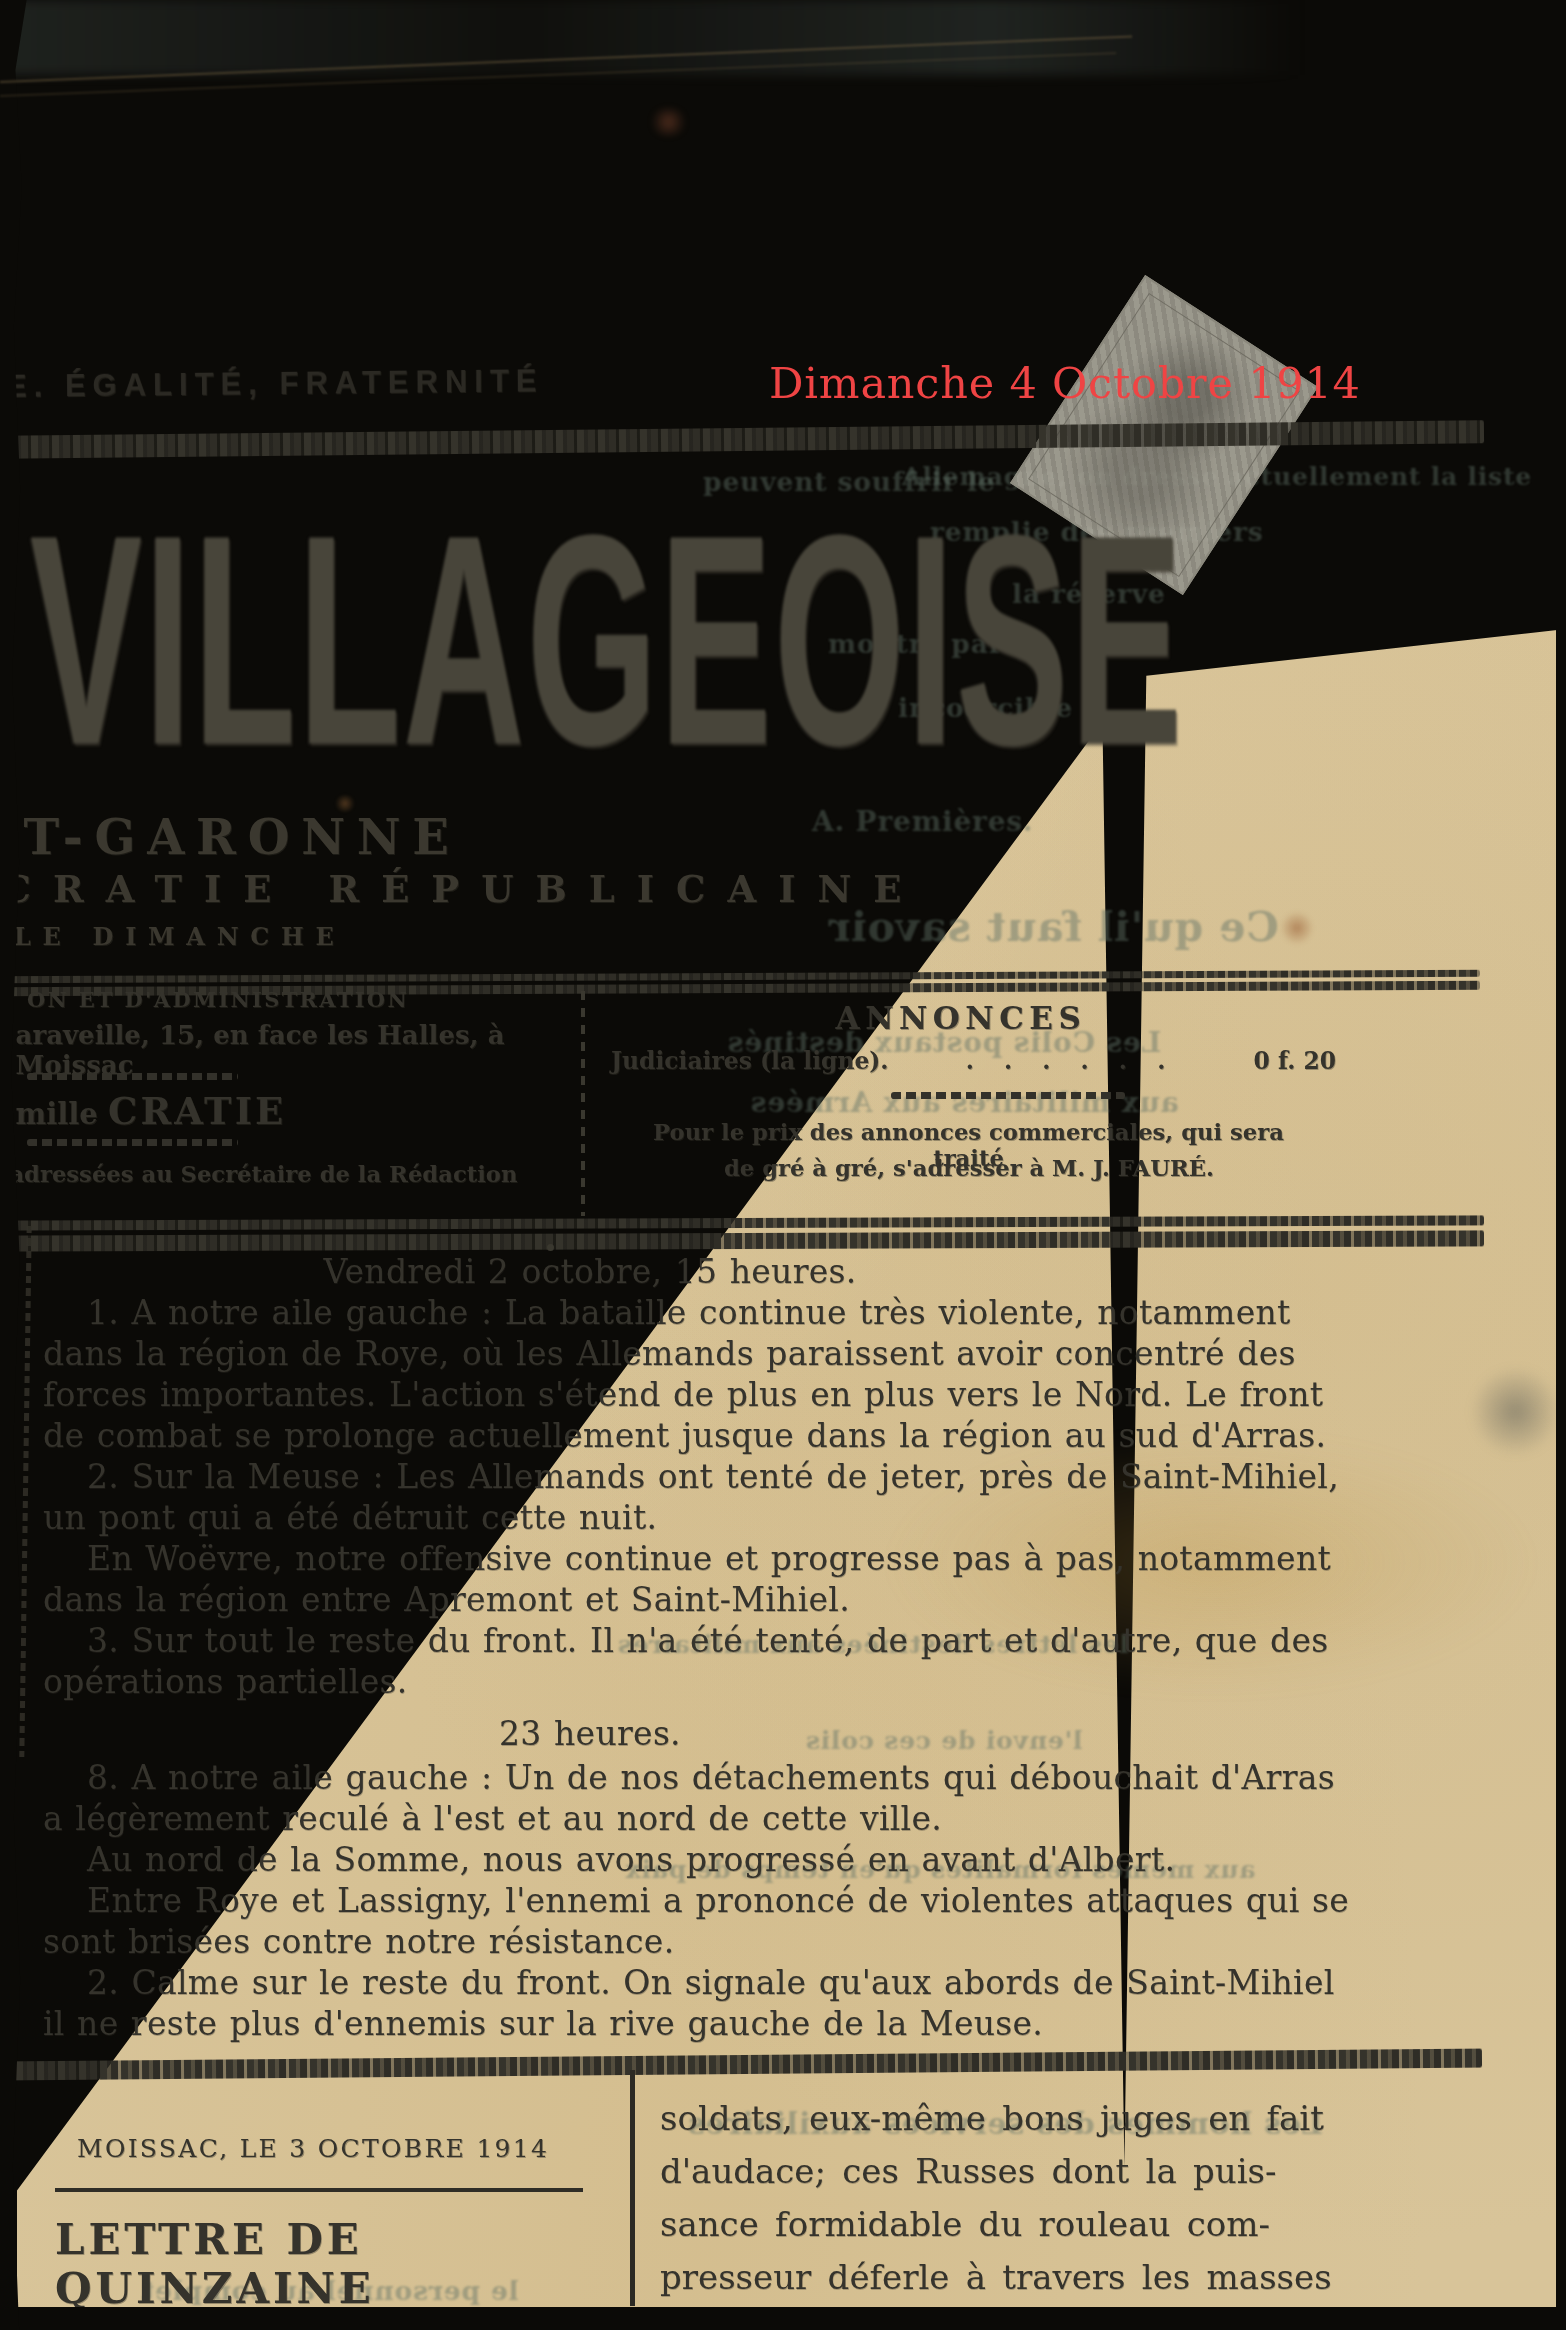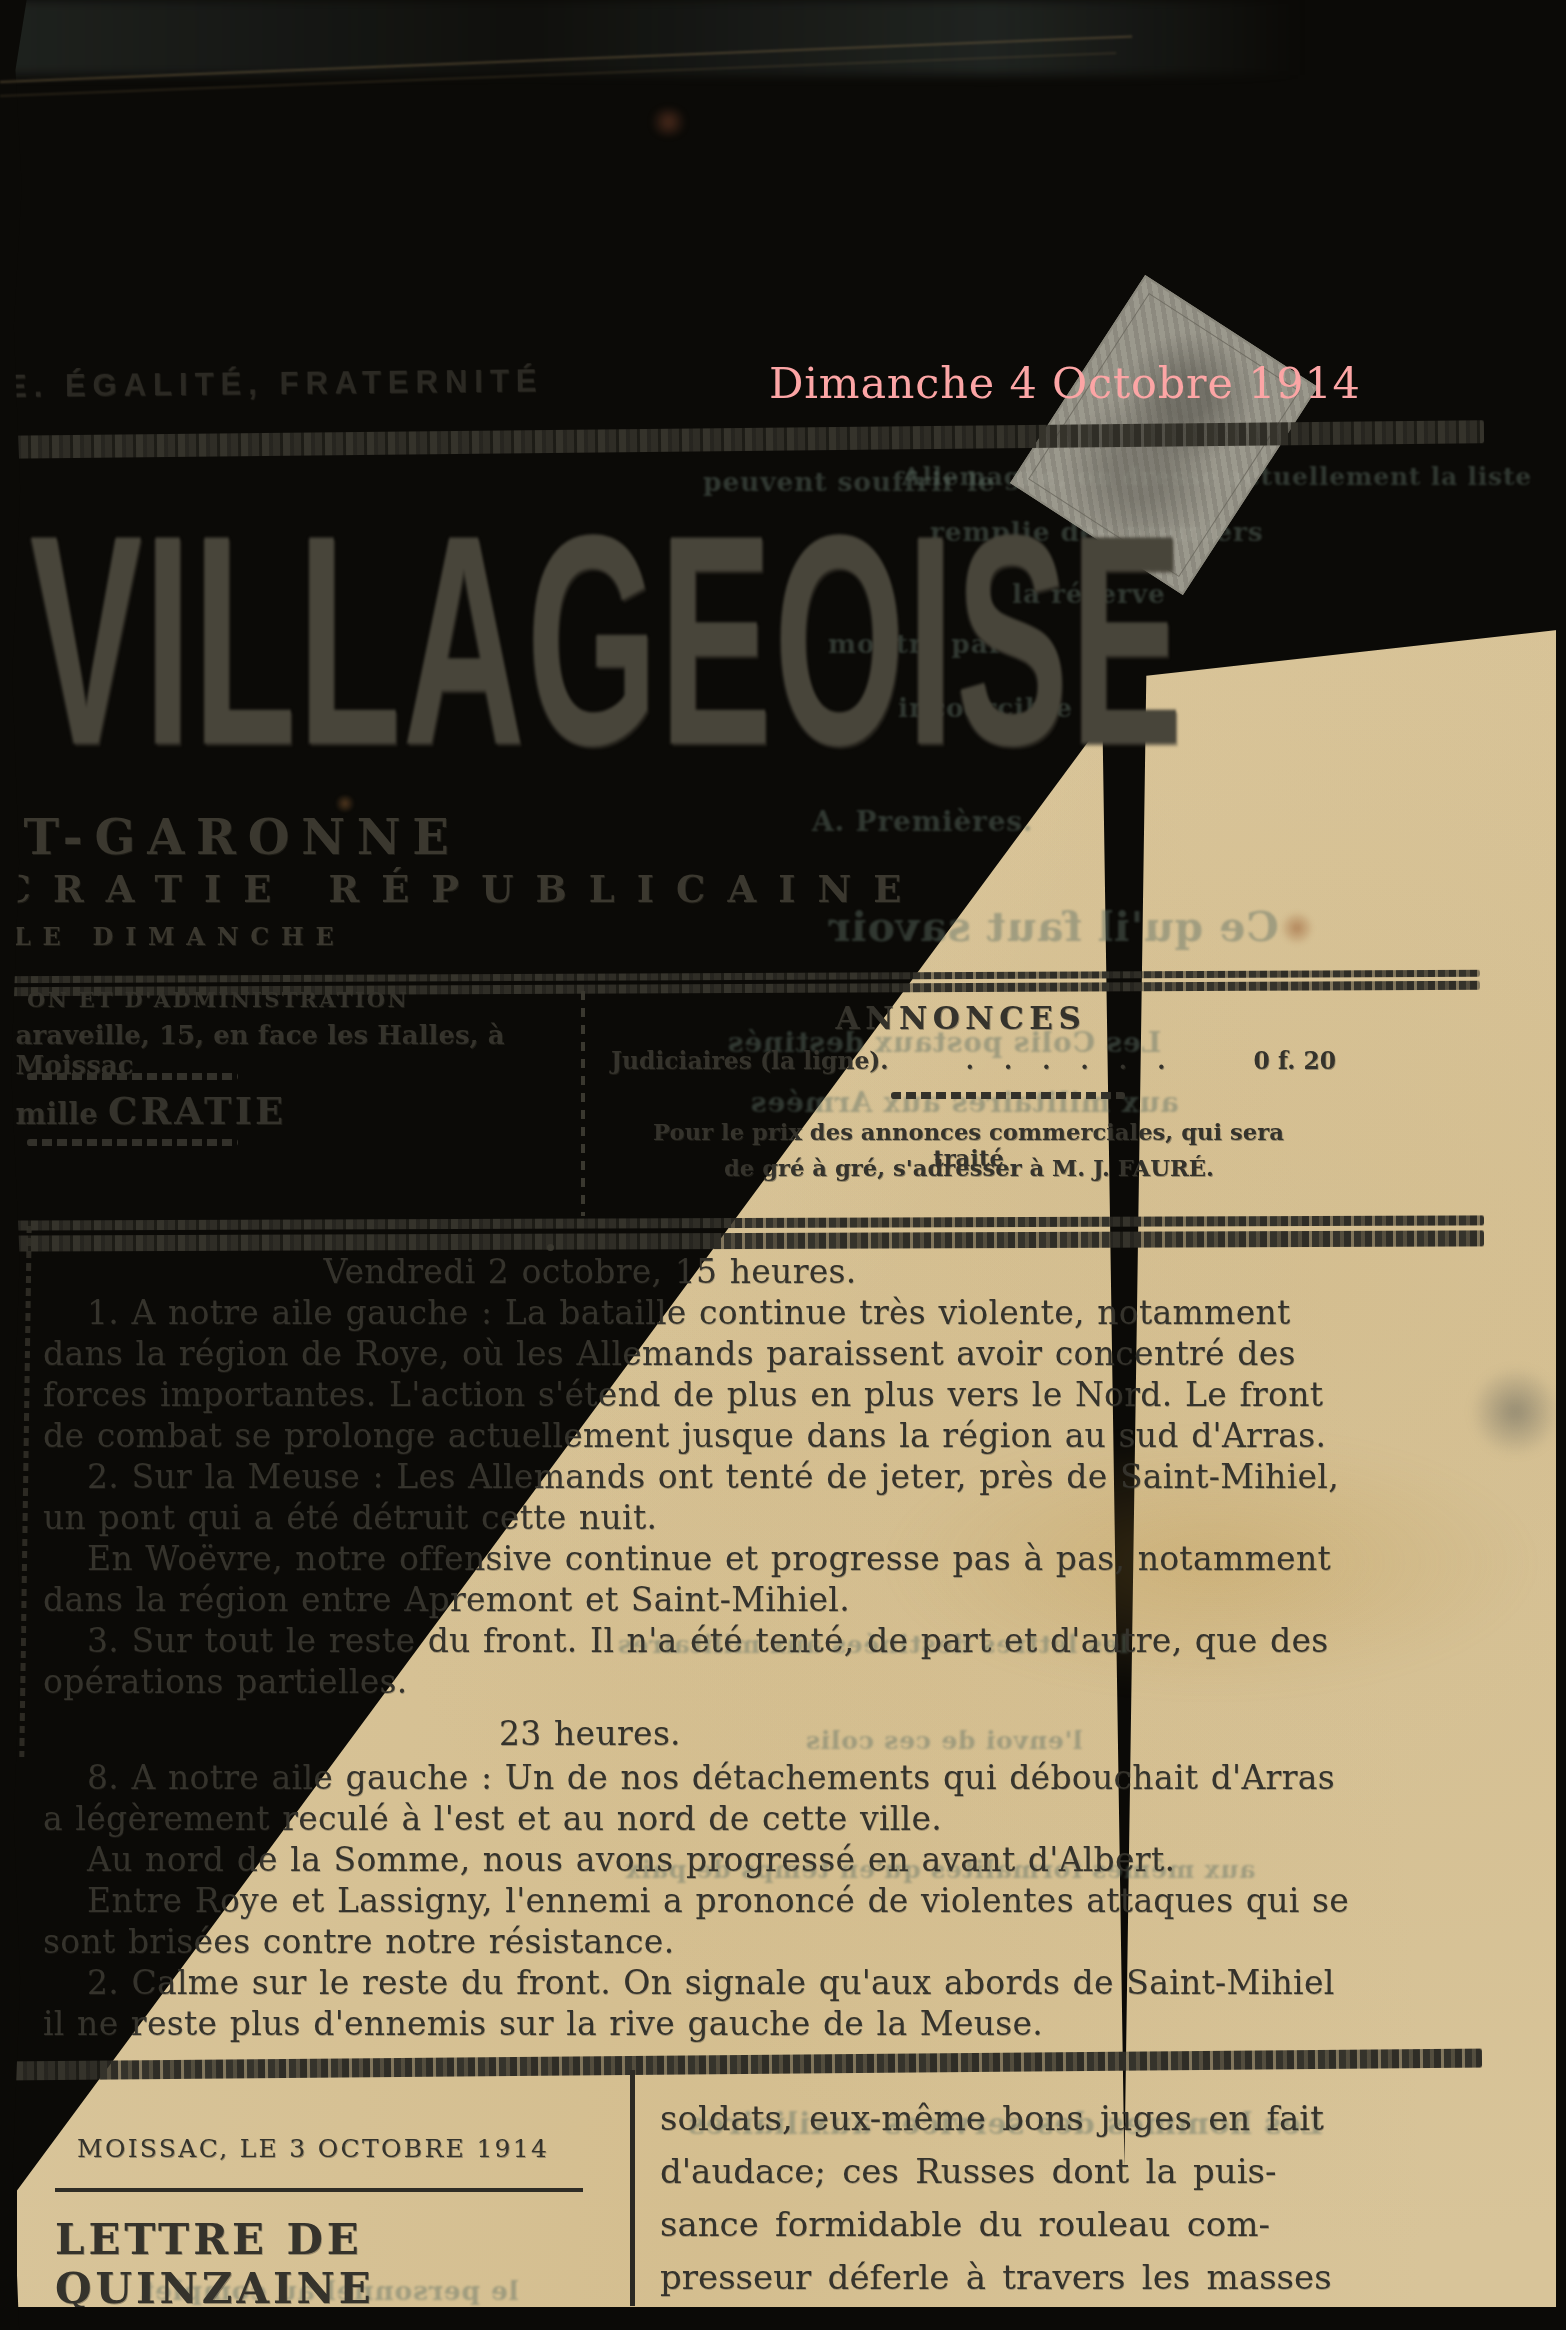--- a/index.html
+++ b/index.html
@@ -51,21 +51,21 @@
   #stamp .stamp-inner{position:absolute;inset:11px;border:1.6px solid rgba(120,118,106,.8);}
   
   .ink{position:absolute;z-index:4;color:#35332c;}
   .distress{filter:blur(0.5px);text-shadow:0.8px 0.8px 0 rgba(58,54,45,.4);}
   .rule{position:absolute;z-index:4;border-radius:2.3px;filter:blur(0.4px);
     background:repeating-linear-gradient(90deg,#2f2d26 0 7px,rgba(47,45,38,.5) 7px 10.2px,#35332b 10.2px 17px,rgba(47,45,38,.78) 17px 21px);}
   .squig{position:absolute;z-index:4;height:7px;border-radius:3.1px;filter:blur(0.5px);
     background:repeating-linear-gradient(90deg,#33312a 0 10.2px,transparent 10.2px 15px);}
   #motto{left:6.2px;top:366px;font-family:"Liberation Sans",sans-serif;font-weight:700;
     font-size:31px;letter-spacing:7px;color:#2b2923;transform:rotate(-.6deg);}
-  #edition-date{left:769px;top:358px;font-size:43px;letter-spacing:0.8px;color:#fca5a5;}
+  #edition-date{left:769px;top:358px;font-size:43px;letter-spacing:0.8px;color:#ef4444;}
   #masthead{left:30px;top:469px;font-family:"Liberation Sans",sans-serif;font-weight:700;
     font-size:168px;letter-spacing:2.3px;color:#48453a;transform:scaleY(1.78);transform-origin:top left;
     filter:blur(0.9px);text-shadow:1.6px 1.6px 0 rgba(70,66,56,.45),-1.6px 0.8px 0 rgba(70,66,56,.35);}
   #subtitle-region{left:23.4px;top:809px;font-size:48px;font-weight:700;letter-spacing:11.7px;color:#3b382f;}
   #subtitle-line2{left:1.6px;top:867px;font-size:37px;font-weight:700;letter-spacing:22px;color:#3b382f;}
   #subtitle-line3{left:14px;top:922px;font-size:24px;font-weight:700;letter-spacing:11.7px;color:#3b382f;}
   
   #info-l1{left:27px;top:987px;font-size:21px;font-weight:700;letter-spacing:2.3px;}
   #info-l2{left:15.6px;top:1020px;font-size:26px;font-weight:700;width:559px;}
   #editor-line{left:15.6px;top:1089px;font-size:29px;font-weight:700;}
@@ -158,20 +158,21 @@
   <div class="ink distress" id="subtitle-line3">LE DIMANCHE</div>
 
   <div class="rule" style="left:0;top:973px;width:1480px;height:7px;transform:rotate(-.25deg);"></div>
   <div class="rule" style="left:0;top:984px;width:1480px;height:9.4px;transform:rotate(-.25deg);"></div>
 
   <div class="ink distress" id="info-l1">ON ET D'ADMINISTRATION</div>
   <div class="ink distress" id="info-l2">araveille, 15, en face les Halles, à Moissac</div>
   <div class="squig" style="left:27px;top:1073px;width:211px;"></div>
   <div class="ink distress" id="editor-line"><span>mille </span><span class="big">CRATIE</span></div>
   <div class="squig" style="left:27px;top:1139px;width:211px;"></div>
+  <div class="ink distress" id="info-l4">adressées au Secrétaire de la Rédaction</div>
 
   <div id="divider-info"></div>
 
   <div class="ink distress" id="annonces-title">ANNONCES</div>
   <div class="ink distress" id="tariff-row">
     <span>Judiciaires (la ligne).</span>
     <span class="dots">. . . . . .</span>
     <span>0 f. 20</span>
   </div>
   <div class="squig" style="left:891px;top:1092px;width:234px;"></div>

